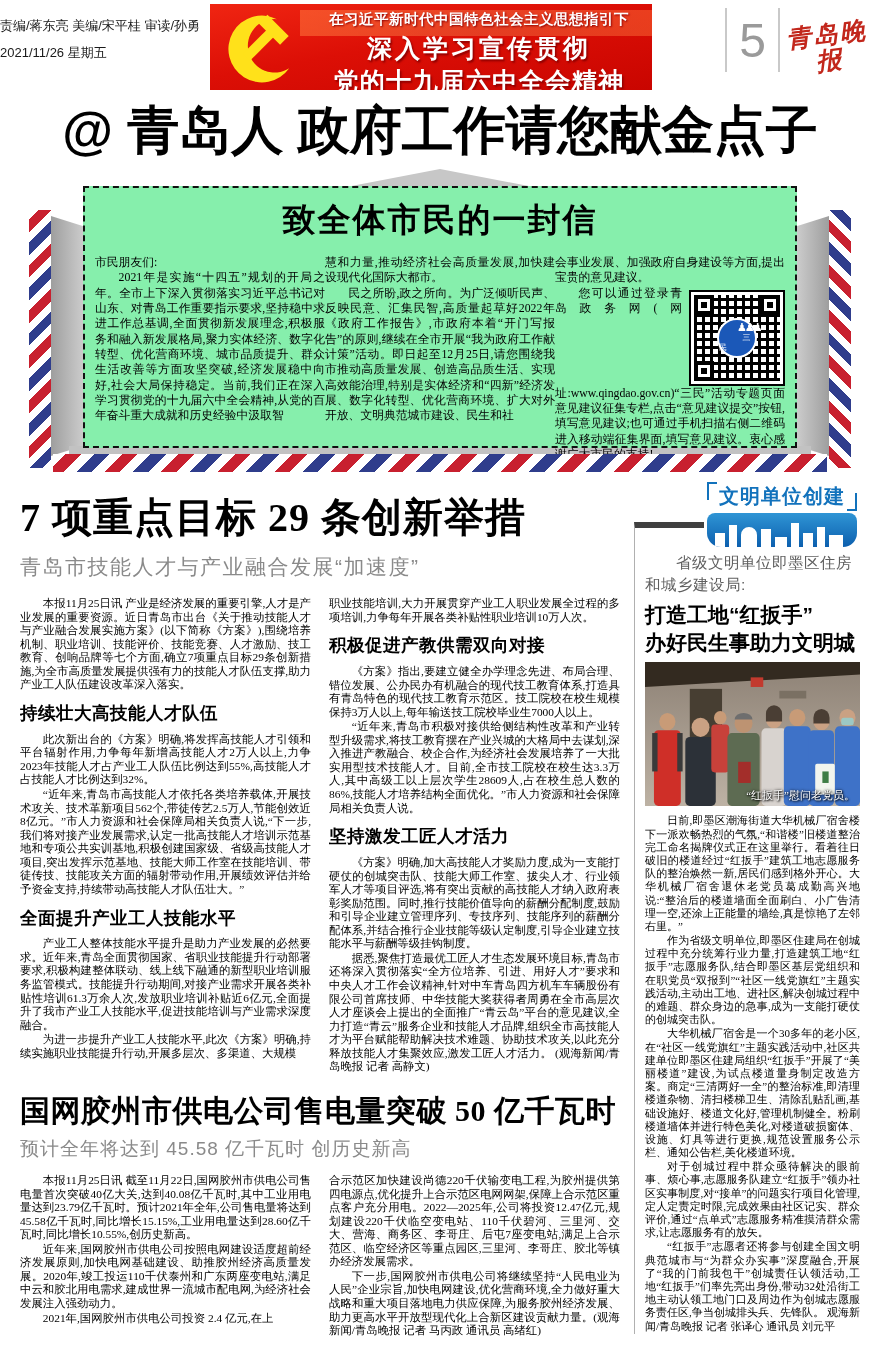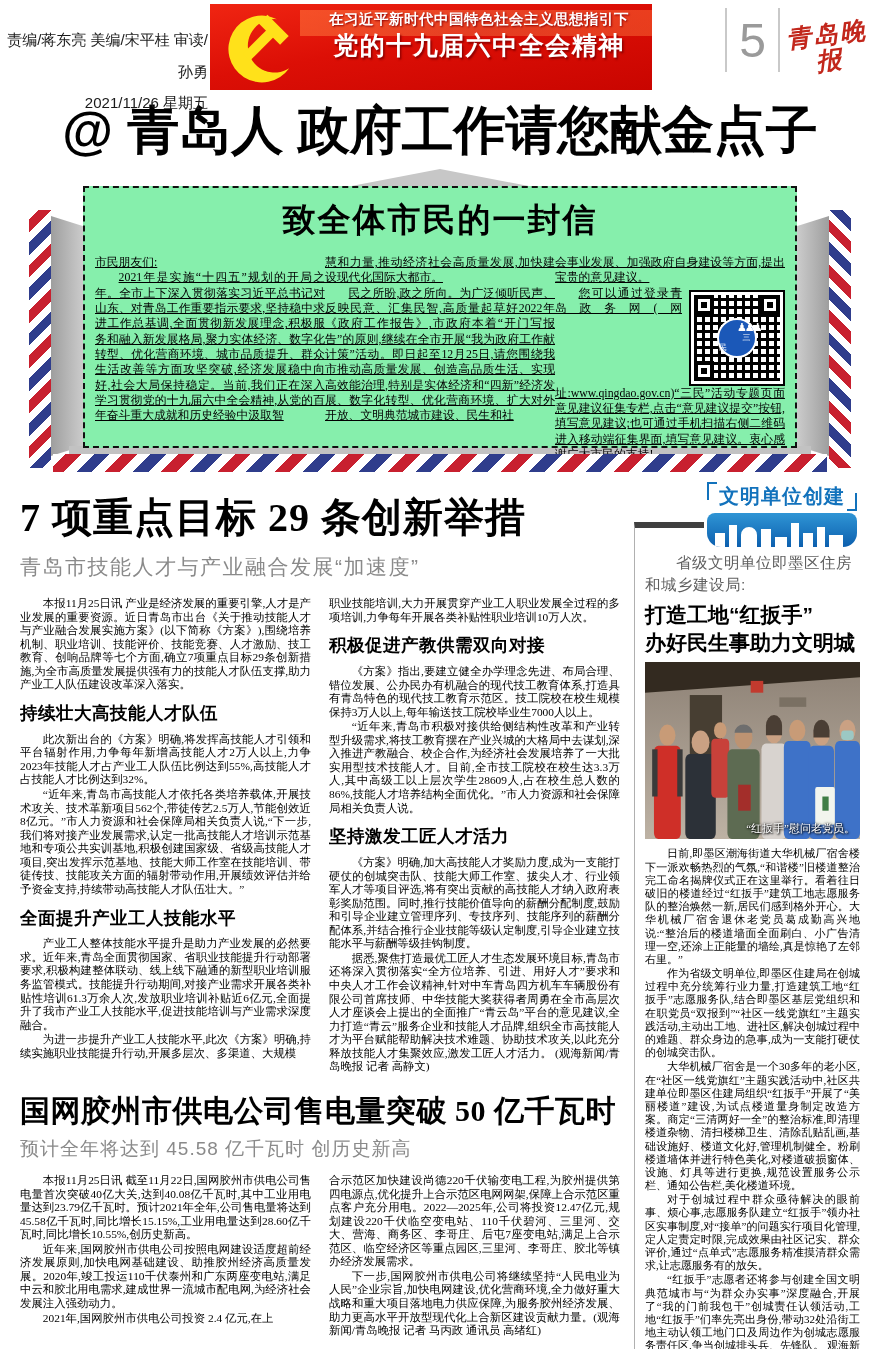--- a/index.html
+++ b/index.html
@@ -1,22 +1,22 @@
 <!DOCTYPE html>
 <html><head>
 <meta charset="utf-8">
 <style>
   html,body{margin:0;padding:0;background:#fff;}
   body{width:880px;height:1349px;overflow:hidden;font-family:"Liberation Serif",serif;color:#000;}
   .page{position:relative;width:880px;height:1349px;overflow:hidden;}
 
   
   .hdr{position:relative;height:94px;}
-  .editors{position:absolute;left:0;top:24px;width:208px;text-align:right;
-    font-size:15px;line-height:2.1;color:#1a1a1a;font-family:"Liberation Sans",sans-serif;}
+  .editors{position:absolute;left:0;top:12px;width:208px;text-align:left;
+    font-size:13px;line-height:2.1;color:#1a1a1a;font-family:"Liberation Sans",sans-serif;}
   .banner{position:absolute;left:210px;top:4px;width:442px;height:86px;overflow:hidden;
     background:linear-gradient(170deg,#f02512 0%,#dc0f06 45%,#c90500 100%);display:flex;}
   .banner:before{content:"";position:absolute;left:90px;right:0;top:6px;height:26px;
     background:linear-gradient(90deg,rgba(255,120,60,.55),rgba(255,200,120,.25),rgba(255,120,60,.45));}
   .emblem{width:96px;display:flex;align-items:center;justify-content:center;position:relative;}
   .banner-text{flex:1;text-align:center;color:#fff;position:relative;}
   .banner-l1{font-size:14.5px;font-weight:bold;margin-top:6px;letter-spacing:.5px;text-shadow:1px 1px 2px #8f0000;}
   .banner-l2{font-size:25px;font-weight:900;margin-top:3px;letter-spacing:3px;text-shadow:1.5px 1.5px 2px #8f0000;font-family:"Liberation Sans",sans-serif;}
   .banner-l3{font-size:25px;font-weight:900;letter-spacing:1.5px;text-shadow:1.5px 1.5px 2px #8f0000;font-family:"Liberation Sans",sans-serif;}
   .pagenum-wrap{position:absolute;right:100px;top:8px;display:flex;align-items:center;gap:12px;}
@@ -40,21 +40,21 @@
   .strip.bottom{left:28px;right:28px;top:auto;bottom:0;height:18px;width:auto;
     background:repeating-linear-gradient(135deg,#fff 0 9px,#c8202f 9px 20px,#fff 20px 29px,#2f3d8c 29px 40px);}
   .env-shadow-l{position:absolute;left:26px;top:32px;bottom:16px;width:38px;z-index:1;
     background:linear-gradient(90deg,#9e9e9e,#d4d4d4);clip-path:polygon(0 0,100% 5%,100% 95%,0 100%);}
   .env-shadow-r{position:absolute;right:26px;top:32px;bottom:16px;width:38px;z-index:1;
     background:linear-gradient(270deg,#9e9e9e,#d4d4d4);clip-path:polygon(100% 0,0 5%,0 95%,100% 100%);}
   .env-shadow-b{position:absolute;left:44px;right:44px;bottom:14px;height:12px;background:#c2c2c2;z-index:1;}
   .letter{position:absolute;left:58px;right:58px;top:2px;bottom:24px;z-index:2;background:#86efac;
     border:2.5px dashed #101010;padding:4px 10px;}
   .letter-title{text-align:center;font-size:33px;font-weight:900;margin:6px 0 12px;letter-spacing:2px;}
-  .letter-cols{display:flex;text-decoration:underline;}
+  .letter-cols{display:flex;}
   .lcol{flex:1;font-size:11.8px;line-height:1.3;text-align:justify;overflow:hidden;}
   .lcol p{margin:0;}
   .ind{text-indent:2em;}
   .salut{margin-bottom:2px;}
 
   .qr{float:right;width:92px;height:92px;margin:4px 0 0 7px;position:relative;background:#fff;border:2px solid #000;}
   .qr-noise{position:absolute;inset:3px;
     background-image:repeating-linear-gradient(90deg,#000 0 3px,transparent 3px 8px),
                      repeating-linear-gradient(0deg,#000 0 3px,#fff 3px 8px);}
   .fp{position:absolute;width:20px;height:20px;border:4px solid #000;background:#fff;box-sizing:border-box;}
@@ -86,21 +86,21 @@
   .badge-title{color:#1272bc;font-weight:700;font-size:20px;text-align:center;letter-spacing:1px;
     font-family:"Liberation Sans",sans-serif;position:relative;padding:1px 4px;}
   .badge-title:before{content:"";position:absolute;left:0;top:0;width:8px;height:16px;border-left:2px solid #1272bc;border-top:2px solid #1272bc;}
   .badge-title:after{content:"";position:absolute;right:0;bottom:0;width:8px;height:16px;border-right:2px solid #1272bc;border-bottom:2px solid #1272bc;}
   .badge-bottom{height:34px;margin-top:2px;border-radius:8px 8px 14px 14px;overflow:hidden;position:relative;
     background:linear-gradient(180deg,#2f95d5,#0c5fae);}
   .badge-bottom svg{position:absolute;left:4px;bottom:0;}
   .sb-box{margin-top:34px;border-left:1px solid #b0b0b0;border-top:6px solid #404040;padding:24px 0 0 10px;}
   .sb-kicker{font-size:15.5px;color:#5f5f5f;line-height:1.45;text-indent:2em;letter-spacing:.5px;font-family:"Liberation Sans",sans-serif;}
   .sb-headline{font-size:21px;font-weight:900;line-height:1.32;margin:4px 0 6px;font-family:"Liberation Sans",sans-serif;}
-  .photo{position:relative;width:100%;height:177px;margin:4px 0 8px;overflow:hidden;}
+  .photo{position:relative;width:100%;height:144px;margin:4px 0 8px;overflow:hidden;}
   .photo svg{display:block;width:100%;height:100%;}
   .photo-caption{position:absolute;right:5px;bottom:3px;color:#fff;font-size:11px;text-shadow:0 0 3px #000,1px 1px 2px #000;}
   .sb-text{font-size:11px;line-height:1.2;text-align:justify;overflow:hidden;}
   .sb-text p{margin:0 0 1px;}
 </style>
 </head>
 <body>
 
 <div class="page">
 
@@ -115,20 +115,21 @@
         <svg width="78" height="78" viewBox="0 0 70 70" aria-hidden="true">
           <path d="M52 10 A30 30 0 1 0 63 54 A24 24 0 1 1 52 10 Z" fill="#ffe11a"></path>
           <g transform="rotate(45 35 33)">
             <rect x="31" y="14" width="9" height="34" fill="#ffe11a"></rect>
             <rect x="22" y="8" width="27" height="11" fill="#ffe11a"></rect>
           </g>
         </svg>
       </div>
       <div class="banner-text">
         <div class="banner-l1">在习近平新时代中国特色社会主义思想指引下</div>
+        <div class="banner-l2">深入学习宣传贯彻</div>
         <div class="banner-l3">党的十九届六中全会精神</div>
       </div>
     </div>
 
     <div class="pagenum-wrap">
       <div class="vbar"></div>
       <div class="pagenum">5</div>
       <div class="vbar"></div>
     </div>
     <div class="masthead">青岛晚报</div>

